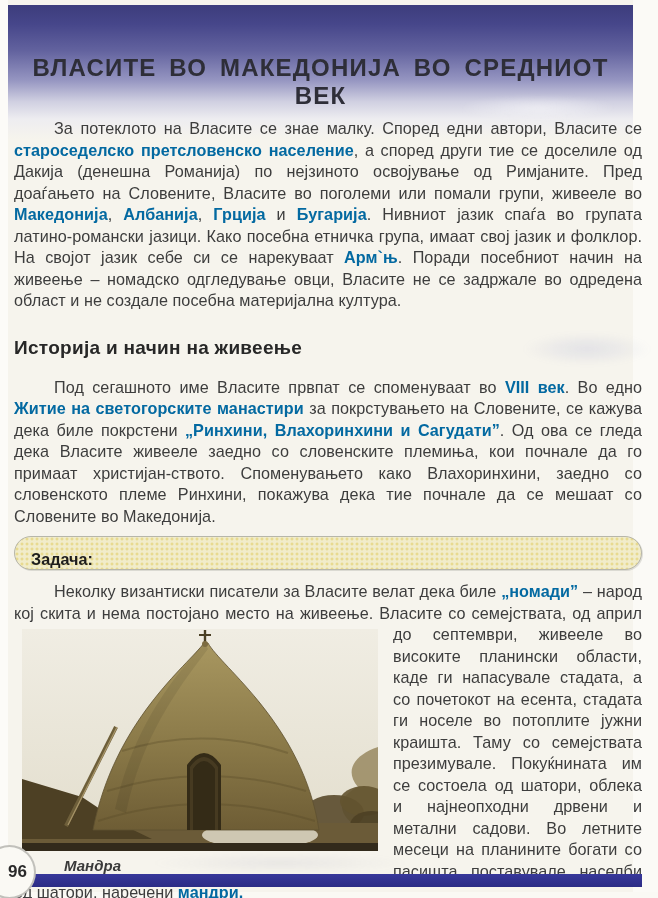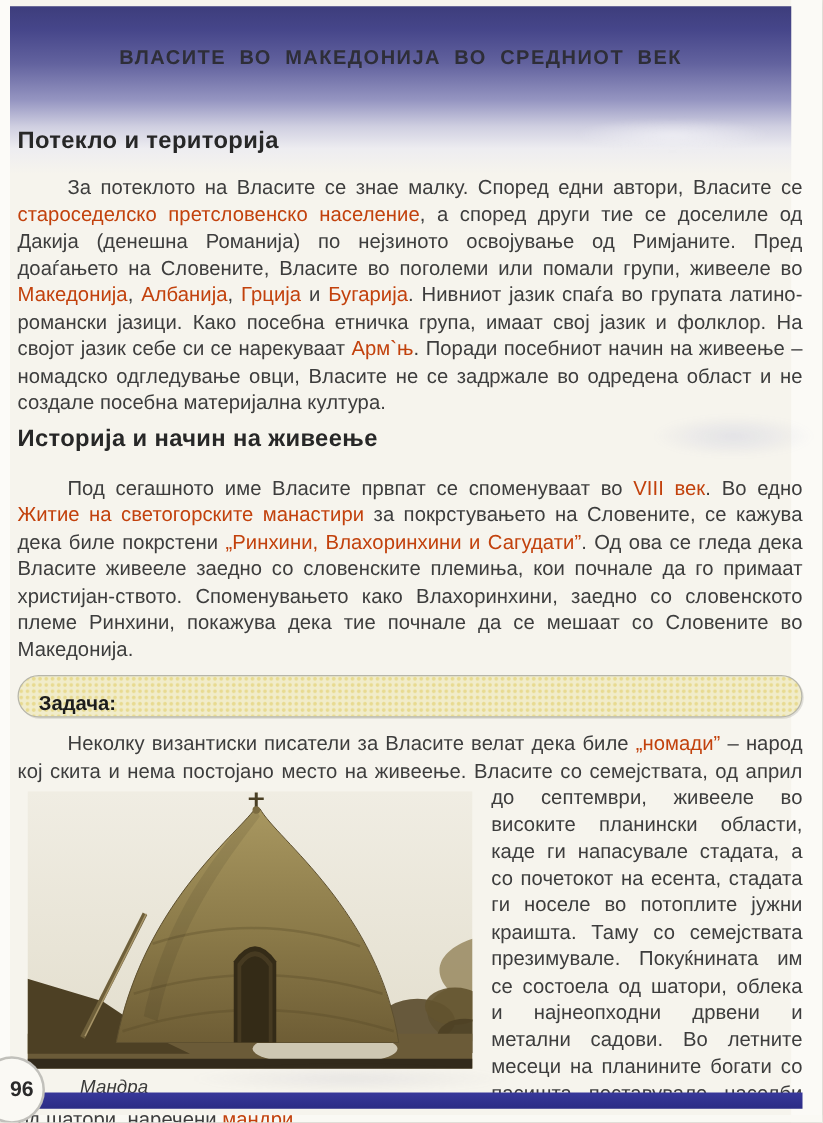--- a/index.html
+++ b/index.html
@@ -8,44 +8,44 @@
         box-shadow:0 0 6px rgba(0,0,0,.3);} 
   
   .edge-left{position:absolute;left:0;top:0;width:8px;height:898px;background:#fcfbf8;}
   .edge-right{position:absolute;right:0;top:0;width:25px;height:898px;background:#fbfaf6;}
   .edge-bottom{position:absolute;left:0;bottom:0;width:658px;height:6px;background:#faf9f4;}
 
   
   .header-band{position:absolute;left:8px;top:5px;width:625px;height:134px;
     background:linear-gradient(180deg,#3d3d7c 0%,#46468a 14%,#62629e 34%,#9595c1 56%,
                #c9c9dfd9 72%,#e9e9f2aa 85%,rgba(246,244,237,0) 100%);}
-  .page-title{margin:0;padding-top:33px;text-align:center;font-size:16px;font-weight:bold;
+  .page-title{margin:16px;padding-top:33px;text-align:center;font-size:24px;font-weight:bold;
     color:#2e2e38;letter-spacing:1.2px;word-spacing:5px;}
 
   .content{position:absolute;left:14px;top:102px;width:628px;color:#3d3d3d;}
   .sec-heading{margin:0;font-size:19px;font-weight:bold;color:#272727;letter-spacing:.3px;}
   .para{margin:0;font-size:16.2px;line-height:21.5px;text-align:justify;text-indent:40px;
     letter-spacing:.05px;}
   .mt-p1{margin-top:16px;}
-  .mt-h2{margin-top:7px;}
+  .mt-h2{margin-top:25px;}
   .mt-p2{margin-top:18px;}
-  .rich .b, .b{font-weight:normal;color:#c2410c;}
+  .rich .b, .b{font-weight:bold;color:#0369a1;}
 
   
   .task-box{margin-top:9px;height:34px;border:1px solid #b7b6aa;border-radius:17px;
     background:#f1ecca;
     background-image:radial-gradient(circle at 2px 2px, rgba(224,204,96,.55) 1.1px, transparent 1.8px);
     background-size:5px 5px;
     display:flex;align-items:flex-end;padding:0 16px;box-sizing:border-box;
     font-size:16.2px;color:#333;box-shadow:1px 1px 0 rgba(140,140,130,.25);}
   .task-label{font-weight:bold;color:#1d1d1d;margin-right:7px;white-space:nowrap;}
   .mt-p3{margin-top:11px;}
 
   
-  .fig{float:left;width:356px;margin:5px 15px 0 8px;}
+  .fig{float:left;width:356px;margin:5px 15px 0 8px;font-weight:bold;}
   .photo{display:block;width:356px;height:222px;}
   .fig-caption{display:block;margin:4px 0 0 2px;font-size:15px;font-style:italic;color:#3a3a3a;}
 
   
   .footer-bar{position:absolute;left:30px;top:874px;width:612px;height:13px;
     background:linear-gradient(180deg,#38389a,#2b2c85);}
   .page-badge{position:absolute;left:-17px;top:845px;width:53px;height:54px;border-radius:50%;
     border:2px solid #88888281;background:#faf9f4;z-index:5;display:flex;align-items:center;
     justify-content:center;box-sizing:border-box;}
   .page-num{font-size:17px;font-weight:bold;color:#2a2a2a;padding-left:16px;}
@@ -68,21 +68,20 @@
   <div class="edge-bottom"></div>
 
   <div class="header-band">
     <h1 class="page-title">ВЛАСИТЕ ВО МАКЕДОНИЈА ВО СРЕДНИОТ ВЕК</h1>
   </div>
 
   <div class="smudge sm3"></div>
 
   <div class="content">
 
-    <h2 class="sec-heading">Потекло и територија</h2>
 
     <p class="para rich mt-p1"><span>За потеклото на Власите се знае малку. Според едни автори, Власите се </span><span class="b">староседелско претсловенско население</span><span>, а според други тие се доселиле од Дакија (денешна Романија) по нејзиното освојување од Римјаните. Пред доаѓањето на Словените, Власите во поголеми или помали групи, живееле во </span><span class="b">Македонија</span><span>, </span><span class="b">Албанија</span><span>, </span><span class="b">Грција</span><span> и </span><span class="b">Бугарија</span><span>. Нивниот јазик спаѓа во групата латино-романски јазици. Како посебна етничка група, имаат свој јазик и фолклор. На својот јазик себе си се нарекуваат </span><span class="b">Арм`њ</span><span>. Поради посебниот начин на живеење – номадско одгледување овци, Власите не се задржале во одредена област и не создале посебна материјална култура.</span></p>
 
     <h2 class="sec-heading mt-h2">Историја и начин на живеење</h2>
 
     <p class="para rich mt-p2"><span>Под сегашното име Власите првпат се споменуваат во </span><span class="b">VIII век</span><span>. Во едно </span><span class="b">Житие на светогорските манастири</span><span> за покрстувањето на Словените, се кажува дека биле покрстени </span><span class="b">„Ринхини, Влахоринхини и Сагудати”</span><span>. Од ова се гледа дека Власите живееле заедно со словенските племиња, кои почнале да го примаат христијан-ството. Споменувањето како Влахоринхини, заедно со словенското племе Ринхини, покажува дека тие почнале да се мешаат со Словените во Македонија.</span></p>
 
     <div class="task-box">
       <span class="task-label">Задача:</span>
     </div>

